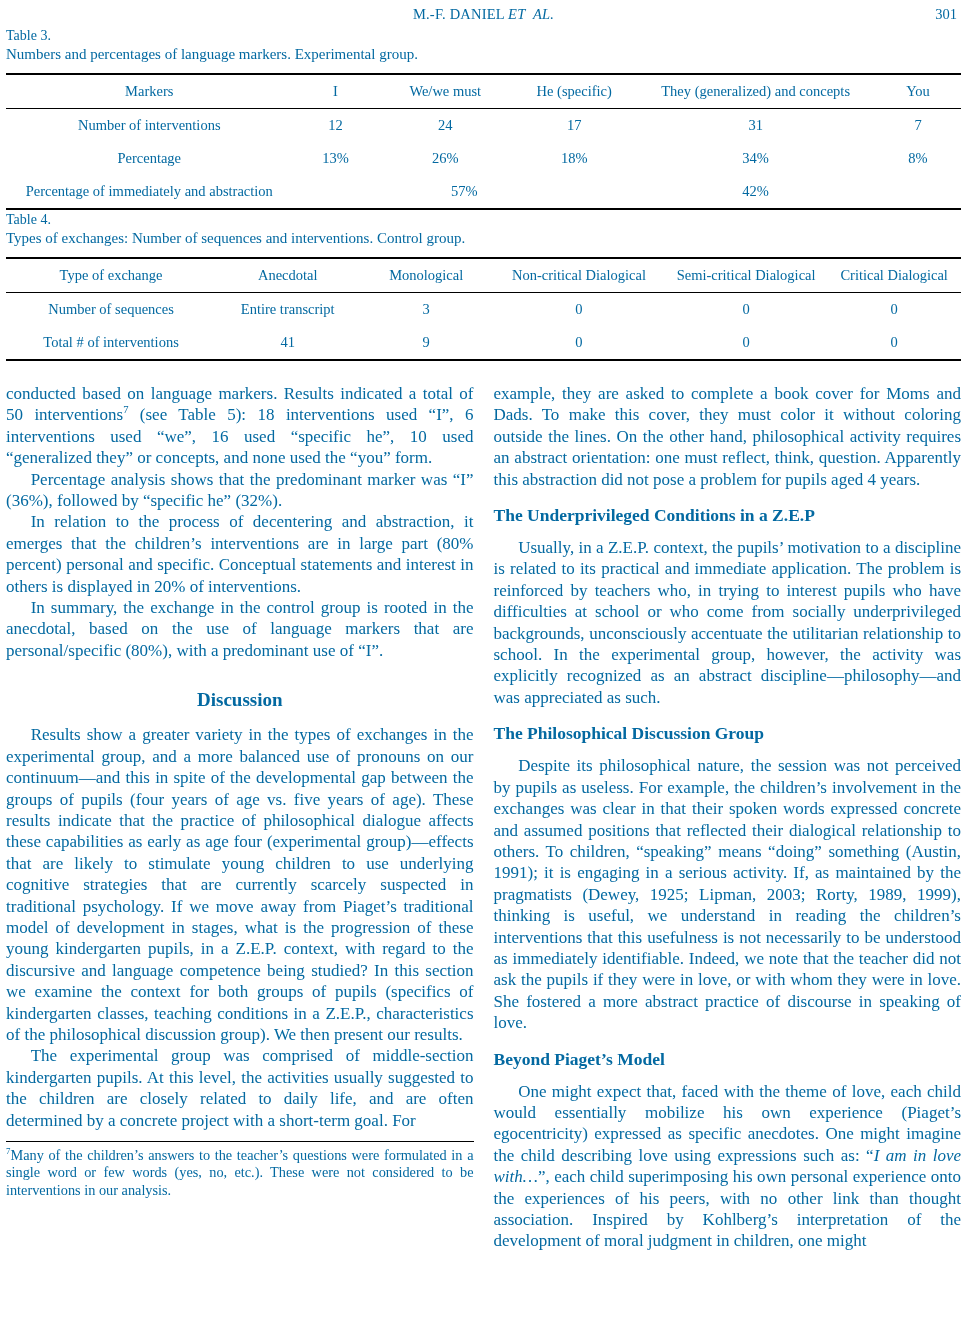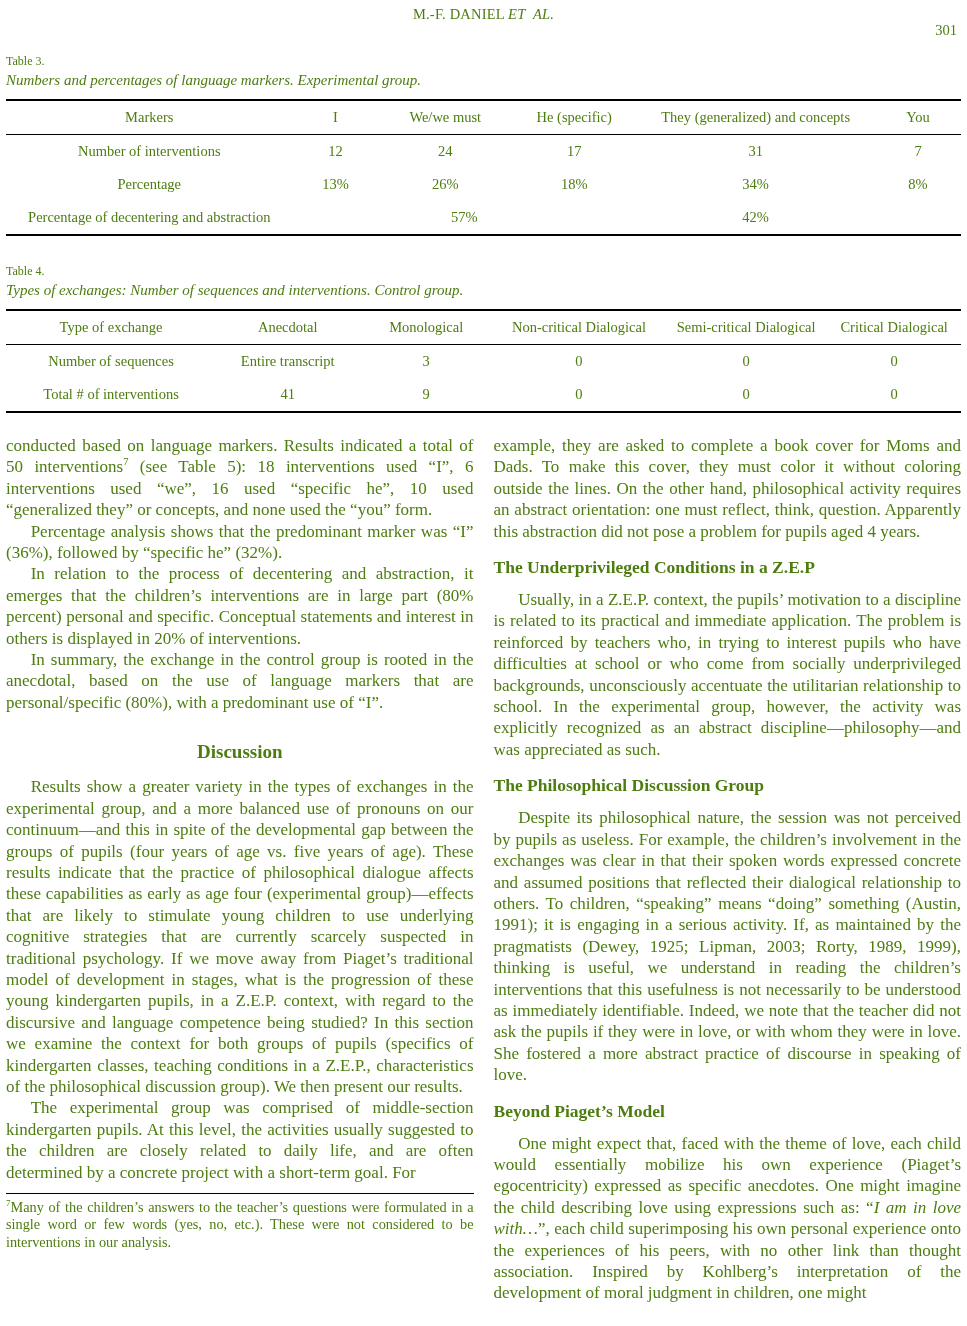--- a/index.html
+++ b/index.html
@@ -3,37 +3,37 @@
 <meta charset="utf-8">
 <style>
   * { margin: 0; padding: 0; box-sizing: border-box; }
   html, body { background: #fff; }
   .page {
     position: relative;
     width: 967px;
     height: 1326px;
     margin: 0 auto;
     background: #fff;
-    color: #4d7c0f;
+    color: #0369a1;
     font-family: "Liberation Serif", "DejaVu Serif", serif;
     padding: 6px 6px 0 6px;
     overflow: hidden;
   }
   
   .running-head { position: relative; height: 20px; font-size: 14.5px; }
   .running-head .authors {
     position: absolute; left: 0; right: 0; text-align: center;
     letter-spacing: 0.2px;
   }
   .running-head .authors .etal { font-style: italic; }
-  .running-head .pageno { position: absolute; right: 4px; top: 16px; }
-
-  
-  .tbl-label { font-size: 12px; margin-top: 26px; line-height: 19px; }
-  .tbl-caption { font-size: 15px; font-style: italic; line-height: 19px; }
+  .running-head .pageno { position: absolute; right: 4px; top: 0; }
+
+  
+  .tbl-label { font-size: 14px; line-height: 19px; }
+  .tbl-caption { font-size: 15px; line-height: 19px; }
 
   
   table.data {
     width: 100%;
     border-collapse: collapse;
     margin-top: 9px;
     font-size: 14.5px;
     border-top: 2px solid #000;
     border-bottom: 2px solid #000;
   }
@@ -117,21 +117,21 @@
         </tr>
         <tr>
           <td>Percentage</td>
           <td>13%</td>
           <td>26%</td>
           <td>18%</td>
           <td>34%</td>
           <td>8%</td>
         </tr>
         <tr>
-          <td>Percentage of decentering and abstraction</td>
+          <td>Percentage of immediately and abstraction</td>
           <td colspan="3">57%</td>
           <td>42%</td>
           <td></td>
         </tr>
       </tbody>
     </table>
   </div>
 
   <div>
     <div class="tbl-label">Table 4.</div>

